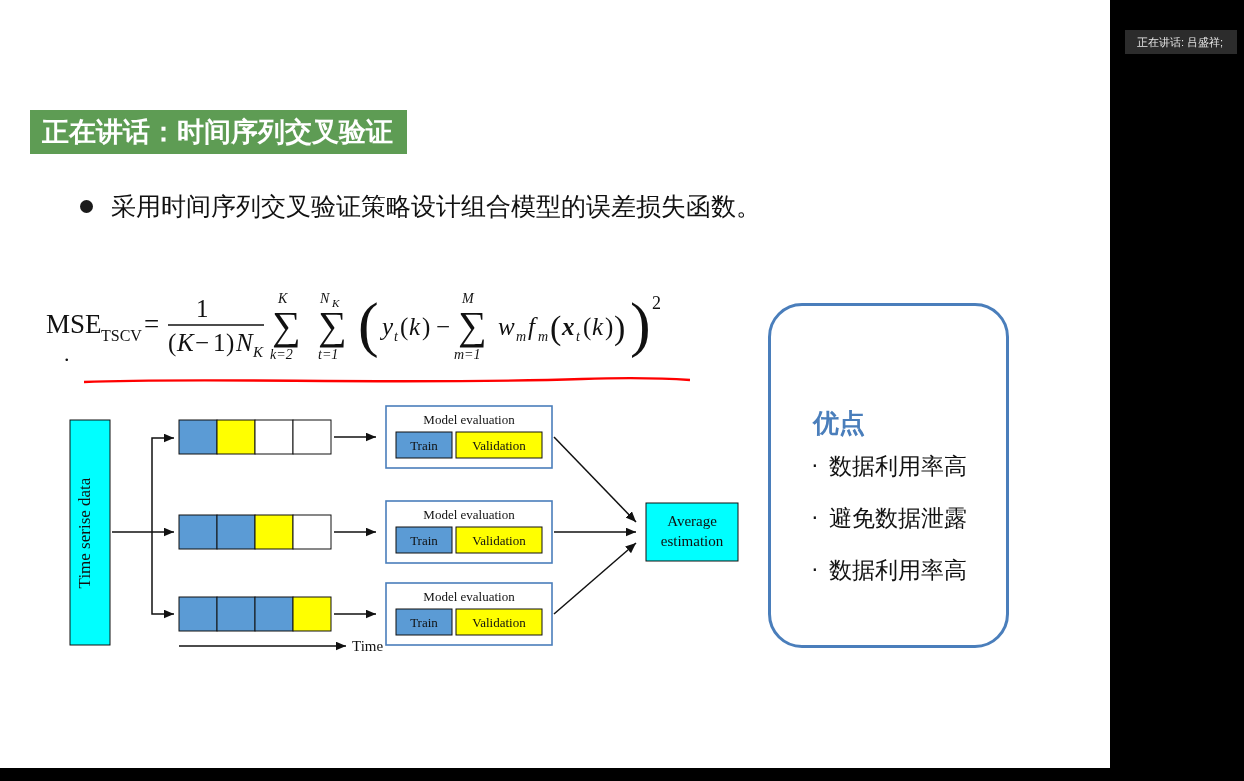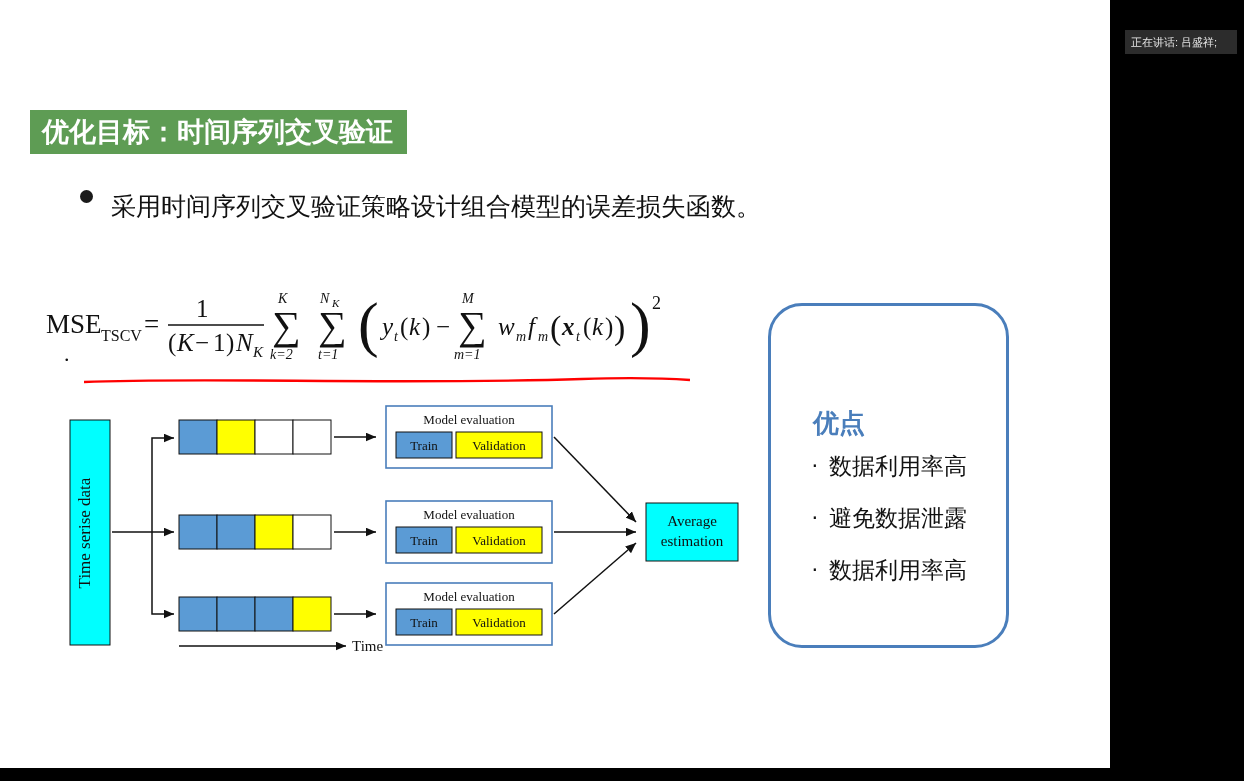--- a/index.html
+++ b/index.html
@@ -61,21 +61,21 @@
     font-size: 27px;
     font-weight: bold;
     color: #ffffff;
     white-space: nowrap;
   }
   .bullet-line {
     position: absolute;
     left: 80px;
     top: 190px;
     display: flex;
-    align-items: flex-start;
+    align-items: center;
   }
   .bullet-dot {
     width: 13px;
     height: 13px;
     border-radius: 50%;
     background: #1a1a1a;
     margin-right: 18px;
     flex: 0 0 auto;
   }
   .bullet-text {
@@ -164,21 +164,21 @@
     position: absolute;
     left: 1125px;
     top: 30px;
     width: 112px;
     height: 24px;
     background: #2c2c2c;
     color: #e6e6e6;
     font-size: 11px;
     display: flex;
     align-items: center;
-    padding-left: 6px;
+    padding-left: 12px;
     box-sizing: border-box;
     white-space: nowrap;
     overflow: hidden;
   }
   .bottom-black {
     position: absolute;
     left: 0;
     top: 768px;
     width: 1110px;
     height: 13px;
@@ -197,21 +197,21 @@
 <body>
 
 <div class="screen">
 
   <div class="top-black"></div>
 
   <div class="slide">
 
 
     <div class="subtitle-box">
-      <div class="subtitle-text">优化目标：时间序列交叉验证</div>
+      <div class="subtitle-text">正在讲话：时间序列交叉验证</div>
     </div>
 
     <div class="bullet-line">
       <span class="bullet-dot"></span>
       <span class="bullet-text">采用时间序列交叉验证策略设计组合模型的误差损失函数。</span>
     </div>
 
     <div class="formula">
       <svg width="660" height="95" viewBox="0 0 660 95" xmlns="http://www.w3.org/2000/svg">
         <g font-family="Liberation Serif, serif" fill="#111111">

